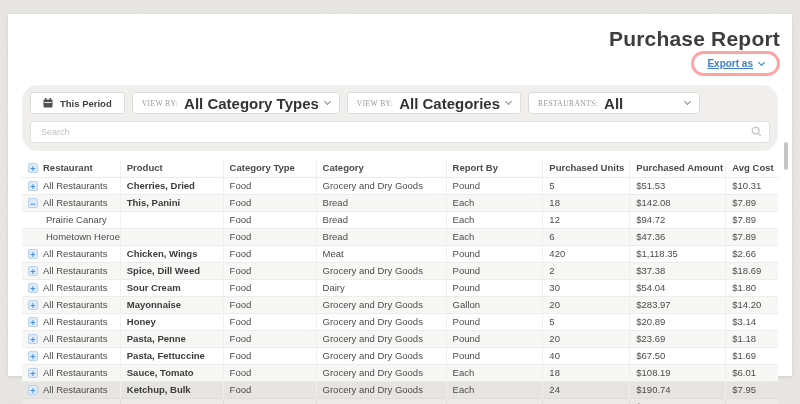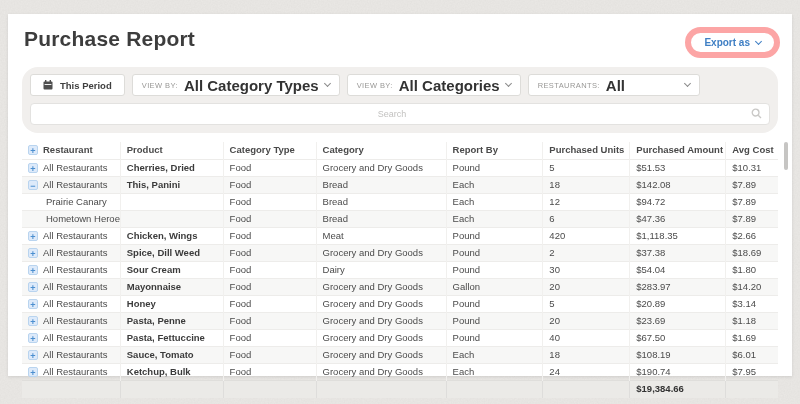--- a/index.html
+++ b/index.html
@@ -16,62 +16,63 @@
     position: absolute;
     left: 8px; top: 14px;
     width: 784px; height: 362px;
     background: #ffffff;
     box-shadow: 0 1px 3px rgba(0,0,0,0.10);
     z-index: 1;
   }
 
   
   .card-header {
-    display: flex; justify-content: space-between; align-items: flex-start;
+    display: flex; justify-content: space-between; align-items: flex-end;
     padding: 13px 12px 9px 16px;
+    flex-direction: column;
   }
   .page-title {
     font-size: 21px; font-weight: bold; color: #3d3d3d; letter-spacing: .2px;
   }
   .export-btn {
     display: flex; align-items: center; gap: 6px;
-    background: #fff; border: 6px solid #fca5a5; color: #3f7fc4;
+    background: #fff; border: 3px solid #fca5a5; color: #3f7fc4;
     border-radius: 999px; padding: 4px 13px;
     font-family: "Liberation Sans", sans-serif;
-    font-size: 10px; font-weight: bold; cursor: pointer;
+    font-size: 10px; font-weight: bold; cursor: pointer; text-decoration: underline;
   }
   .chev {
     display: inline-block; width: 5px; height: 5px;
     border-right: 1.4px solid currentColor; border-bottom: 1.4px solid currentColor;
     transform: rotate(45deg); margin-top: -3px;
   }
 
   
   .filter-panel { margin: 0 14px; background: #f1efed; padding: 7px 8px 8px; border-radius: 16px; }
   .filter-row { display: flex; gap: 7px; }
   .ctrl {
     background: #fff; border: 1px solid #dddcd9; border-radius: 3px;
     height: 22px; display: flex; align-items: center;
     font-size: 9.5px; color: #3f3f3f; cursor: pointer;
   }
   .period-btn { padding: 0 12px; gap: 7px; font-weight: bold;
     font-family: "Liberation Sans", sans-serif; }
   .dropdown { padding: 0 9px; gap: 6px; color: #8d8c8a; }
-  .dd-label { font-size: 7.5px; letter-spacing: .4px; color: #99item98; color: #999896; }
+  .dd-label { font-size: 7.5px; letter-spacing: .4px; color: #99item98; color: #999896; font-family: Liberation Serif, serif; }
   .dd-value { font-weight: bold; color: #333; font-size: 15px; }
   .dropdown .chev { color: #8a8a8a; }
   .dropdown.wide { width: 172px; }
   .dropdown.wide .chev { margin-left: auto; }
 
   .search-row { position: relative; margin-top: 7px; }
   .search-input {
     width: 100%; height: 22px;
     border: 1px solid #e3e2e0; border-radius: 4px;
     padding: 0 26px 0 10px; font-size: 9px; color: #555;
-    font-family: "Liberation Sans", sans-serif; background: #fff; outline: none; text-align: center;
+    font-family: "Liberation Sans", sans-serif; background: #fff; outline: none;
   }
   .search-input::placeholder { color: #c3c2c0; }
   .search-icon { position: absolute; right: 8px; top: 5px; }
 
   
   table {
     width: 756px; margin: 9px 14px 0;
     border-collapse: collapse; table-layout: fixed;
     font-size: 9.5px; color: #4b4b4b;
   }

